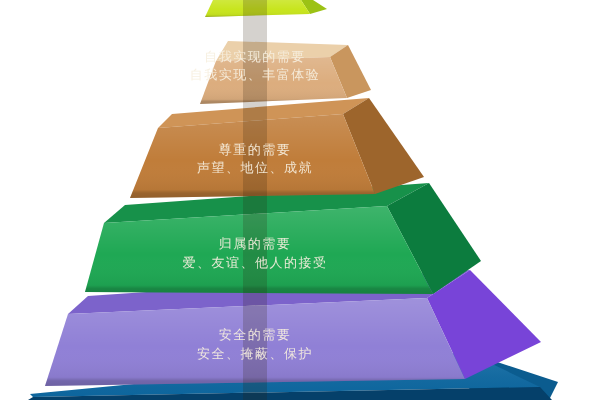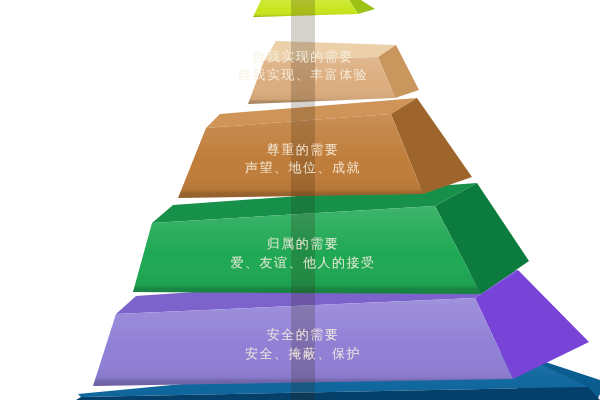--- a/index.html
+++ b/index.html
@@ -9,21 +9,20 @@
     width: 600px;
     height: 400px;
     overflow: hidden;
     font-family: "DejaVu Sans", sans-serif;
   }
   .stage {
     position: relative;
     width: 508px;
     height: 400px;
     background: #ffffff;
-    padding-left: 48px;
   }
   svg { display: block; }
   text.layer-label {
     font-family: "DejaVu Serif", "DejaVu Sans", serif;
     font-size: 13px;
     letter-spacing: 1.5px;
     opacity: 0.93;
     text-anchor: middle;
   }
 </style>

